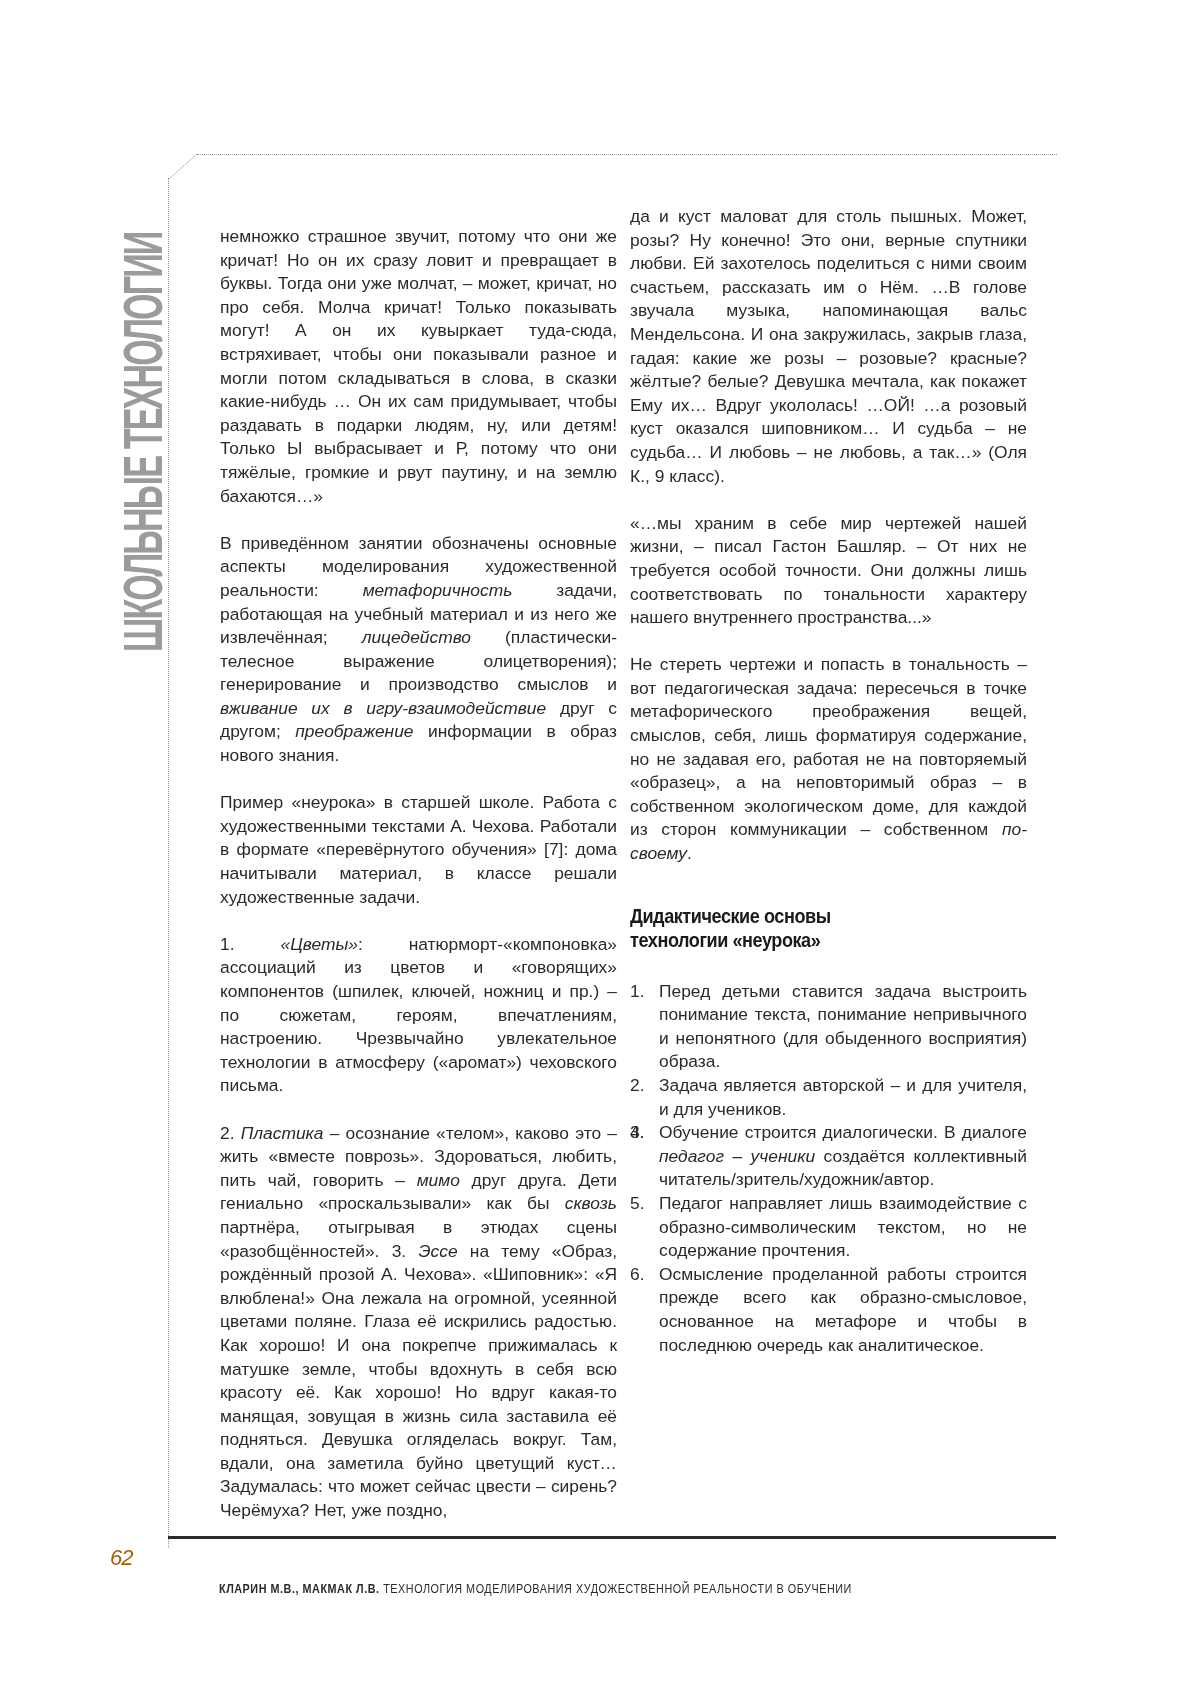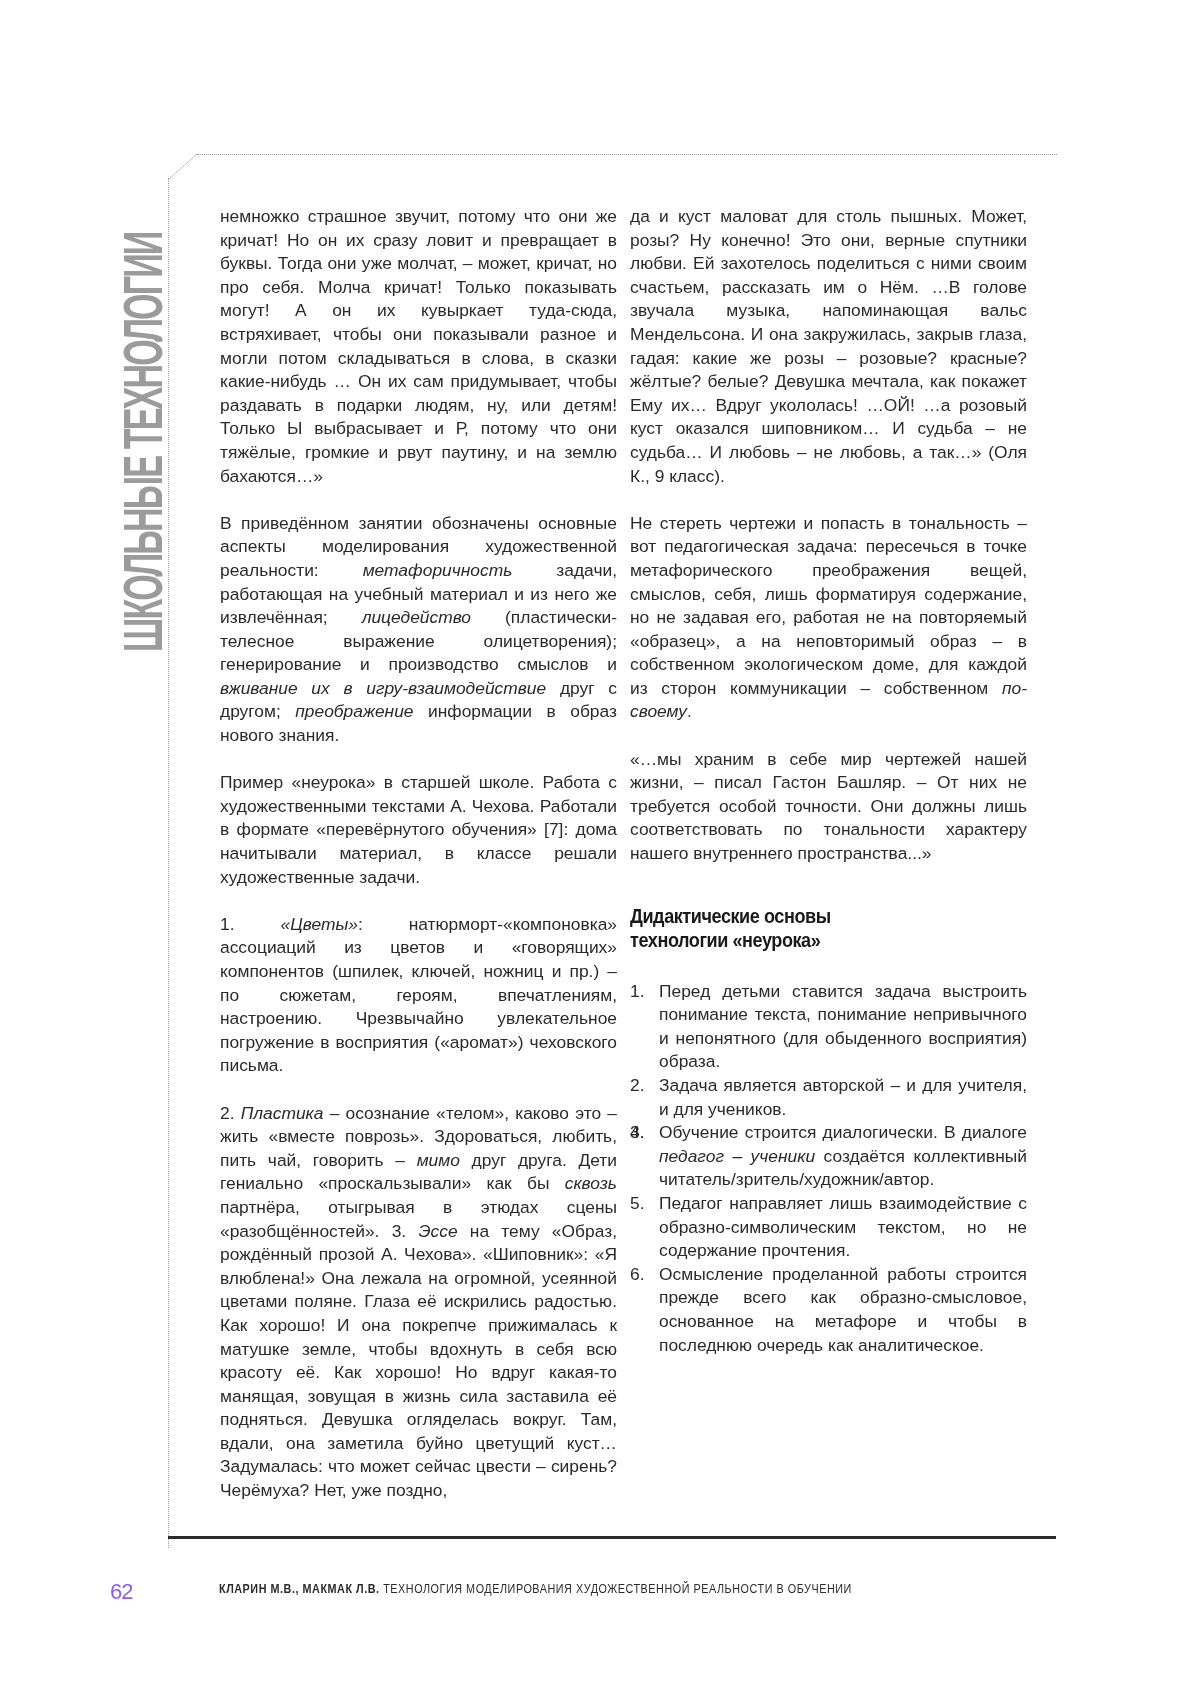--- a/index.html
+++ b/index.html
@@ -16,35 +16,35 @@
   .side-title { position: absolute; left: 119px; top: 210px; width: 49px; height: 442px; overflow: hidden; }
   .side-title-text { position: absolute; left: 0; top: 0; width: 442px; height: 49px;
                      transform-origin: 0 0; transform: translate(0, 442px) rotate(-90deg);
                      font-family: "Liberation Sans", sans-serif; font-weight: bold;
                      font-size: 55px; line-height: 49px; color: #9b9b9b;
                      letter-spacing: -3px; white-space: nowrap; transform-box: border-box; }
   .side-title-text span { display: inline-block; transform: scaleX(0.62); transform-origin: 0 50%; }
 
   .col { position: absolute; top: 205px; font-size: 17.4px; line-height: 23.6px;
          text-align: justify; hyphens: none; }
-  .col-left { left: 220px; width: 397px; }
+  .col-left { left: 220px; width: 397px; margin-top: 20px; }
   .col-right { left: 630px; width: 397px; }
   .para { margin: 0 0 23.6px 0; }
   .para i, .em { }
 
   .section-heading { font-weight: bold; font-size: 21px; line-height: 24px;
                      margin: 38px 0 28px 0; color: #1a1a1a; letter-spacing: -0.5px;
                      transform: scaleX(0.86); transform-origin: 0 50%; width: 460px; }
 
   .olist { margin: 0; padding: 0; list-style: none; }
   .olist li { position: relative; padding-left: 29px; text-align: justify; }
   .olist .num { position: absolute; left: 0; top: 0; }
 
   .bottom-rule { position: absolute; left: 168px; top: 1536px; width: 888px; height: 3px; background: #2b2b2b; }
-  .page-number { position: absolute; left: 110px; top: 1579px; font-size: 22px; color: #8b5cf6; letter-spacing: -1px; }
+  .page-number { position: absolute; left: 110px; top: 1545px; font-size: 22px; color: #a16207; letter-spacing: -1px; font-style: italic; }
 
   .running-footer { position: absolute; left: 219px; top: 1582px; font-size: 12px; color: #2b2b2b;
                     letter-spacing: 0.6px; white-space: nowrap; transform: scaleX(0.9); transform-origin: 0 50%; }
   .running-footer .authors { font-weight: bold; }
 </style>
 </head>
 <body>
 
 <div class="frame-top"></div>
 <div class="frame-left"></div>
@@ -56,29 +56,29 @@
   <div class="side-title-text"><span>ШКОЛЬНЫЕ ТЕХНОЛОГИИ</span></div>
 </div>
 
 <div class="col col-left">
   <p class="para">немножко страшное звучит, потому что они же кричат! Но он их сразу ловит и превращает в буквы. Тогда они уже молчат, – может, кричат, но про себя. Молча кричат! Только показывать могут! А он их кувыркает туда-сюда, встряхивает, чтобы они показывали разное и могли потом складываться в слова, в сказки какие-нибудь … Он их сам придумывает, чтобы раздавать в подарки людям, ну, или детям! Только Ы выбрасывает и Р, потому что они тяжёлые, громкие и рвут паутину, и на землю бахаются…»</p>
 
   <p class="para"><span>В приведённом занятии обозначены основные аспекты моделирования художественной реальности: </span><i>метафоричность</i><span> задачи, работающая на учебный материал и из него же извлечённая; </span><i>лицедейство</i><span> (пластически-телесное выражение олицетворения); генерирование и производство смыслов и </span><i>вживание их в игру-взаимодействие</i><span> друг с другом; </span><i>преображение</i><span> информации в образ нового знания.</span></p>
 
   <p class="para">Пример «неурока» в старшей школе. Работа с художественными текстами А. Чехова. Работали в формате «перевёрнутого обучения» [7]: дома начитывали материал, в классе решали художественные задачи.</p>
 
-  <p class="para"><span>1. </span><i>«Цветы»</i><span>: натюрморт-«компоновка» ассоциаций из цветов и «говорящих» компонентов (шпилек, ключей, ножниц и пр.) – по сюжетам, героям, впечатлениям, настроению. Чрезвычайно увлекательное погружение в восприятия («аромат») чеховского письма.</span></p>
+  <p class="para"><span>1. </span><i>«Цветы»</i><span>: натюрморт-«компоновка» ассоциаций из цветов и «говорящих» компонентов (шпилек, ключей, ножниц и пр.) – по сюжетам, героям, впечатлениям, настроению. Чрезвычайно увлекательное технологии в атмосферу («аромат») чеховского письма.</span></p>
 
   <p class="para"><span>2. </span><i>Пластика</i><span> – осознание «телом», каково это – жить «вместе поврозь». Здороваться, любить, пить чай, говорить – </span><i>мимо</i><span> друг друга. Дети гениально «проскальзывали» как бы </span><i>сквозь</i><span> партнёра, отыгрывая в этюдах сцены «разобщённостей». 3. </span><i>Эссе</i><span> на тему «Образ, рождённый прозой А. Чехова». «Шиповник»: «Я влюблена!» Она лежала на огромной, усеянной цветами поляне. Глаза её искрились радостью. Как хорошо! И она покрепче прижималась к матушке земле, чтобы вдохнуть в себя всю красоту её. Как хорошо! Но вдруг какая-то манящая, зовущая в жизнь сила заставила её подняться. Девушка огляделась вокруг. Там, вдали, она заметила буйно цветущий куст… Задумалась: что может сейчас цвести – сирень? Черёмуха? Нет, уже поздно,</span></p>
 </div>
 
 <div class="col col-right">
   <p class="para">да и куст маловат для столь пышных. Может, розы? Ну конечно! Это они, верные спутники любви. Ей захотелось поделиться с ними своим счастьем, рассказать им о Нём. …В голове звучала музыка, напоминающая вальс Мендельсона. И она закружилась, закрыв глаза, гадая: какие же розы – розовые? красные? жёлтые? белые? Девушка мечтала, как покажет Ему их… Вдруг укололась! …ОЙ! …а розовый куст оказался шиповником… И судьба – не судьба… И любовь – не любовь, а так…» (Оля К., 9 класс).</p>
+  <p class="para">«…мы храним в себе мир чертежей нашей жизни, – писал Гастон Башляр. – От них не требуется особой точности. Они должны лишь соответствовать по тональности характеру нашего внутреннего пространства...»</p>
   <p class="para"><span>Не стереть чертежи и попасть в тональность – вот педагогическая задача: пересечься в точке метафорического преображения вещей, смыслов, себя, лишь форматируя содержание, но не задавая его, работая не на повторяемый «образец», а на неповторимый образ – в собственном экологическом доме, для каждой из сторон коммуникации – собственном </span><i>по-своему</i><span>.</span></p>
-  <p class="para">«…мы храним в себе мир чертежей нашей жизни, – писал Гастон Башляр. – От них не требуется особой точности. Они должны лишь соответствовать по тональности характеру нашего внутреннего пространства...»</p>
 
   <div class="section-heading">
     <div>Дидактические основы</div>
     <div>технологии «неурока»</div>
   </div>
 
   <ol class="olist">
     <li><span class="num">1.</span><span>Перед детьми ставится задача выстроить понимание текста, понимание непривычного и непонятного (для обыденного восприятия) образа.</span></li>
     <li><span class="num">2.</span><span>Задача является авторской – и для учителя, и для учеников.</span></li>
     <li><span class="num">3.</span></li>

